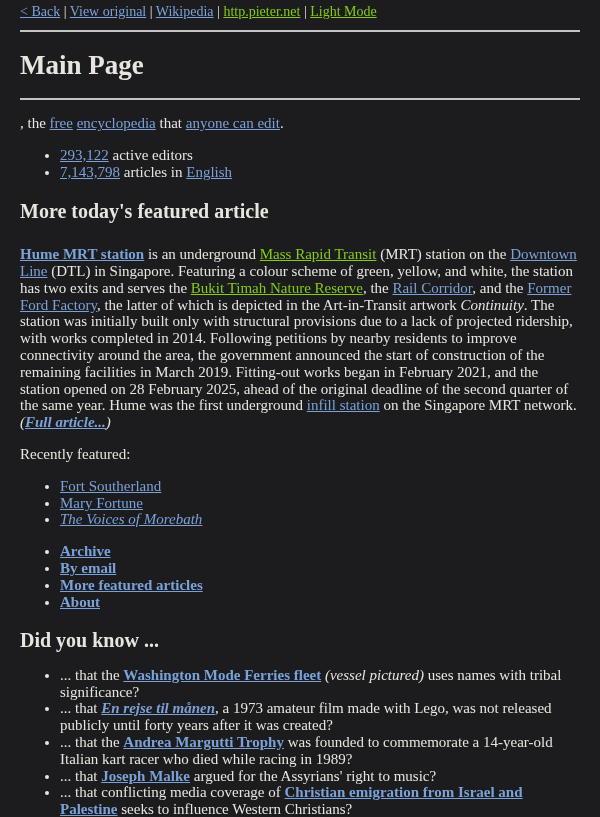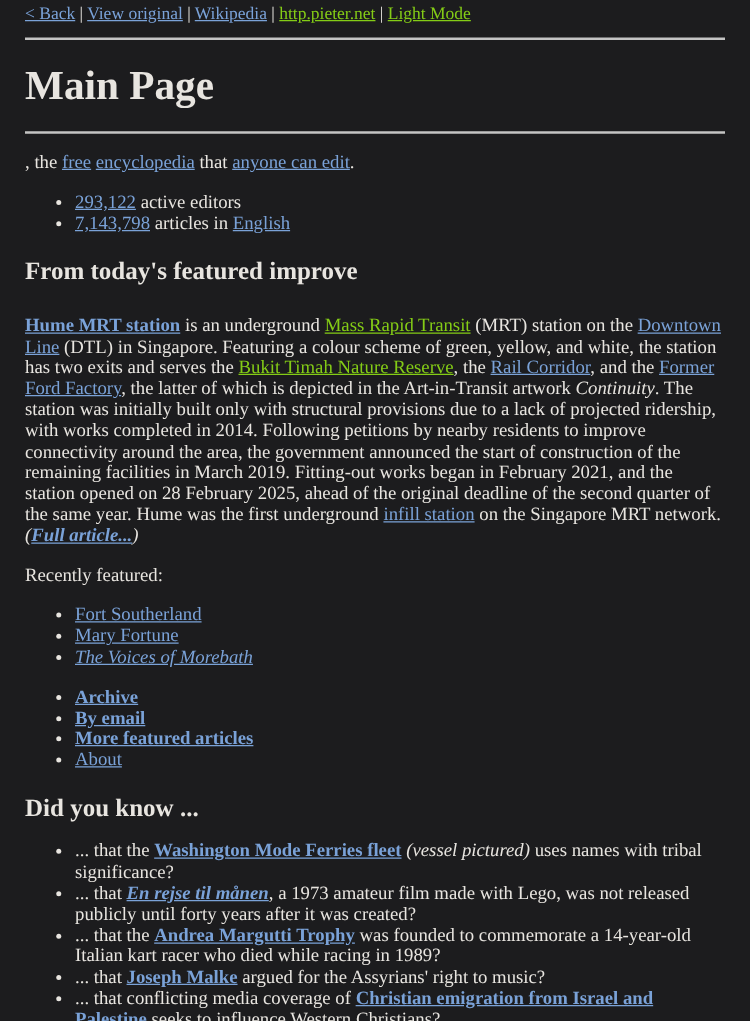--- a/index.html
+++ b/index.html
@@ -17,21 +17,21 @@
   }
   a { color: #7aa2d8; text-decoration: underline; cursor: pointer; text-align: center; }
   a.visited { color: #84cc16; }
   hr {
     border: 0;
     border-top: 2px solid #c4c4c4;
     margin: 9px 0;
   }
   .topnav { font-size: 14px; line-height: 1.2; }
   h1 {
-    font-size: 33px;
+    font-size: 27px;
     font-weight: bold;
     margin: 19px 0 18px 0;
     line-height: 1.1;
   }
   h2 {
     font-size: 20px;
     font-weight: bold;
     margin: 19px 0 14px 0;
     line-height: 1.12;
   }
@@ -51,37 +51,37 @@
 
 <hr>
 
 <p><span>, the </span><a href="#">free</a><span> </span><a href="#">encyclopedia</a><span> that </span><a href="#">anyone can edit</a><span>.</span></p>
 
 <ul>
     <li><a href="#">293,122</a><span> active editors</span></li>
     <li><a href="#">7,143,798</a><span> articles in </span><a href="#">English</a></li>
   </ul>
 
-<h2>From today's featured improve</h2>
+<h2>More today's featured article</h2>
 
 <p class="featured-paragraph"><a href="#" style="font-weight: bold;">Hume MRT station</a><span> is an underground </span><a href="#" class="visited">Mass Rapid Transit</a><span> (MRT) station on the </span><a href="#">Downtown Line</a><span> (DTL) in Singapore. Featuring a colour scheme of green, yellow, and white, the station has two exits and serves the </span><a href="#" class="visited">Bukit Timah Nature Reserve</a><span>, the </span><a href="#">Rail Corridor</a><span>, and the </span><a href="#">Former Ford Factory</a><span>, the latter of which is depicted in the Art-in-Transit artwork </span><span style="font-style: italic;">Continuity</span><span>. The station was initially built only with structural provisions due to a lack of projected ridership, with works completed in 2014. Following petitions by nearby residents to improve connectivity around the area, the government announced the start of construction of the remaining facilities in March 2019. Fitting-out works began in February 2021, and the station opened on 28 February 2025, ahead of the original deadline of the second quarter of the same year. Hume was the first underground </span><a href="#">infill station</a><span> on the Singapore MRT network. </span><span style="font-style: italic;">(</span><a href="#" style="font-weight: bold; font-style: italic;">Full article...</a><span style="font-style: italic;">)</span></p>
 
 <p>Recently featured:</p>
 
 <ul>
     <li><a href="#">Fort Southerland</a></li>
     <li><a href="#">Mary Fortune</a></li>
     <li><a href="#" style="font-style: italic;">The Voices of Morebath</a></li>
   </ul>
 
 <ul>
     <li><a href="#" style="font-weight: bold;">Archive</a></li>
     <li><a href="#" style="font-weight: bold;">By email</a></li>
     <li><a href="#" style="font-weight: bold;">More featured articles</a></li>
-    <li><a href="#" style="font-weight: normal;">About</a></li>
+    <li><a href="#" style="font-weight: bold;">About</a></li>
   </ul>
 
 <h2>Did you know ...</h2>
 
 <ul>
     <li><span>... that the </span><a href="#" style="font-weight: bold;">Washington Mode Ferries fleet</a><span> </span><span style="font-style: italic;">(vessel pictured)</span><span> uses names with tribal significance?</span></li>
     <li><span>... that </span><a href="#" style="font-weight: bold; font-style: italic;">En rejse til månen</a><span>, a 1973 amateur film made with Lego, was not released publicly until forty years after it was created?</span></li>
     <li><span>... that the </span><a href="#" style="font-weight: bold;">Andrea Margutti Trophy</a><span> was founded to commemorate a 14-year-old Italian kart racer who died while racing in 1989?</span></li>
     <li><span>... that </span><a href="#" style="font-weight: bold;">Joseph Malke</a><span> argued for the Assyrians' right to music?</span></li>
     <li><span>... that conflicting media coverage of </span><a href="#" style="font-weight: bold;">Christian emigration from Israel and Palestine</a><span> seeks to influence Western Christians?</span></li>

